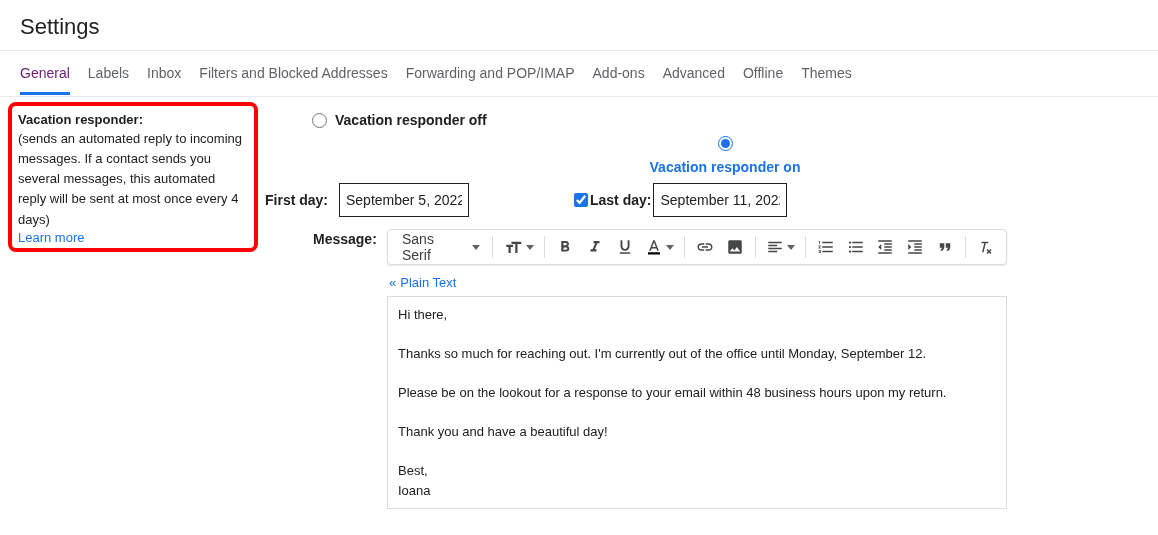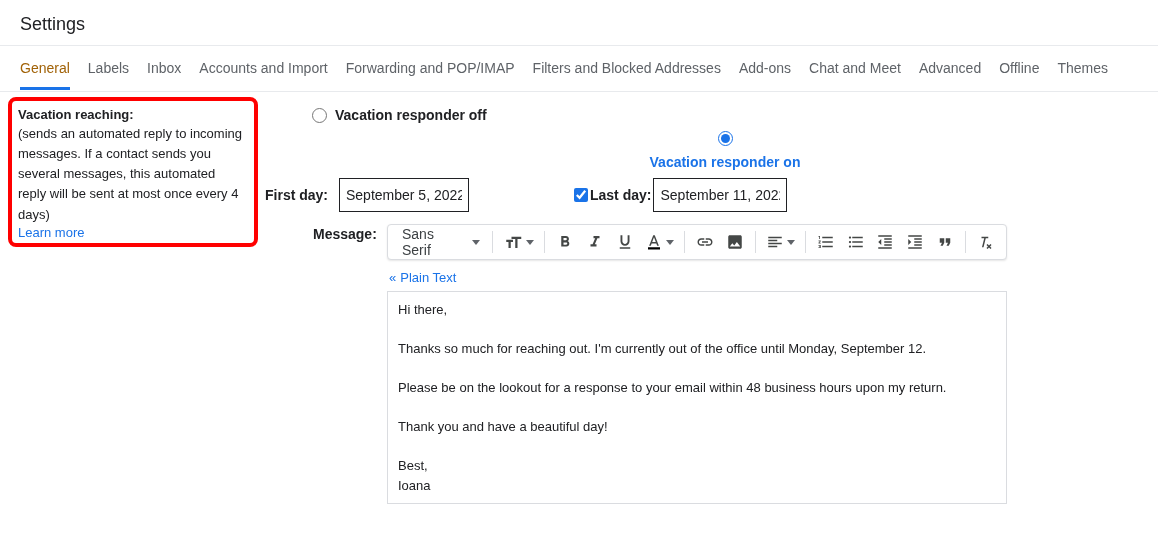--- a/index.html
+++ b/index.html
@@ -5,21 +5,21 @@
   * { box-sizing: border-box; margin: 0; padding: 0; }
   body {
     font-family: Arial, "Helvetica Neue", Helvetica, sans-serif;
     font-size: 13px;
     color: #202124;
     background: #fff;
     width: 1158px;
   }
   .settings-header {
     padding: 14px 20px 10px 20px;
-    font-size: 18px;
+    font-size: 22px;
     font-weight: 400;
     color: #202124;
     border-bottom: 1px solid #e8eaed;
   }
   .tabs-row {
     display: flex;
     align-items: center;
     gap: 18px;
     padding: 0 20px;
     border-bottom: 1px solid #e8eaed;
@@ -27,21 +27,21 @@
   }
   .tab {
     font-size: 14px;
     color: #5f6368;
     cursor: pointer;
     padding: 13px 0 11px 0;
     border-bottom: 3px solid transparent;
     white-space: nowrap;
   }
   .tab.active {
-    color: #a16207;
+    color: #701a75;
     font-weight: 500;
     border-bottom-color: #1a73e8;
   }
   .content-row {
     display: flex;
     padding: 5px 0 0 0;
   }
   .left-col {
     width: 255px;
     padding: 10px 8px 10px 18px;
@@ -216,34 +216,32 @@
 </style>
 </head>
 <body>
 
 <div class="settings-header">Settings</div>
 
 <div class="tabs-row">
   <div class="tab active">General</div>
   <div class="tab">Labels</div>
   <div class="tab">Inbox</div>
-  <div class="tab">Accounts and Import</div>
+  <div class="tab">Filters and Blocked Addresses</div>
   <div class="tab">Forwarding and POP/IMAP</div>
-  <div class="tab">Filters and Blocked Addresses</div>
   <div class="tab">Add-ons</div>
-  <div class="tab">Chat and Meet</div>
   <div class="tab">Advanced</div>
   <div class="tab">Offline</div>
   <div class="tab">Themes</div>
 </div>
 
 <div class="content-row">
   <div class="left-col">
     <div class="red-box"></div>
-    <div class="section-title">Vacation reaching:</div>
+    <div class="section-title">Vacation responder:</div>
     <div class="section-desc">(sends an automated reply to incoming messages. If a contact sends you several messages, this automated reply will be sent at most once every 4 days)</div>
     <a class="learn-more">Learn more</a>
   </div>
 
   <div class="right-col">
 
     <label class="radio-row">
       <input type="radio" name="vr" style="">
       <span>Vacation responder off</span>
     </label>

